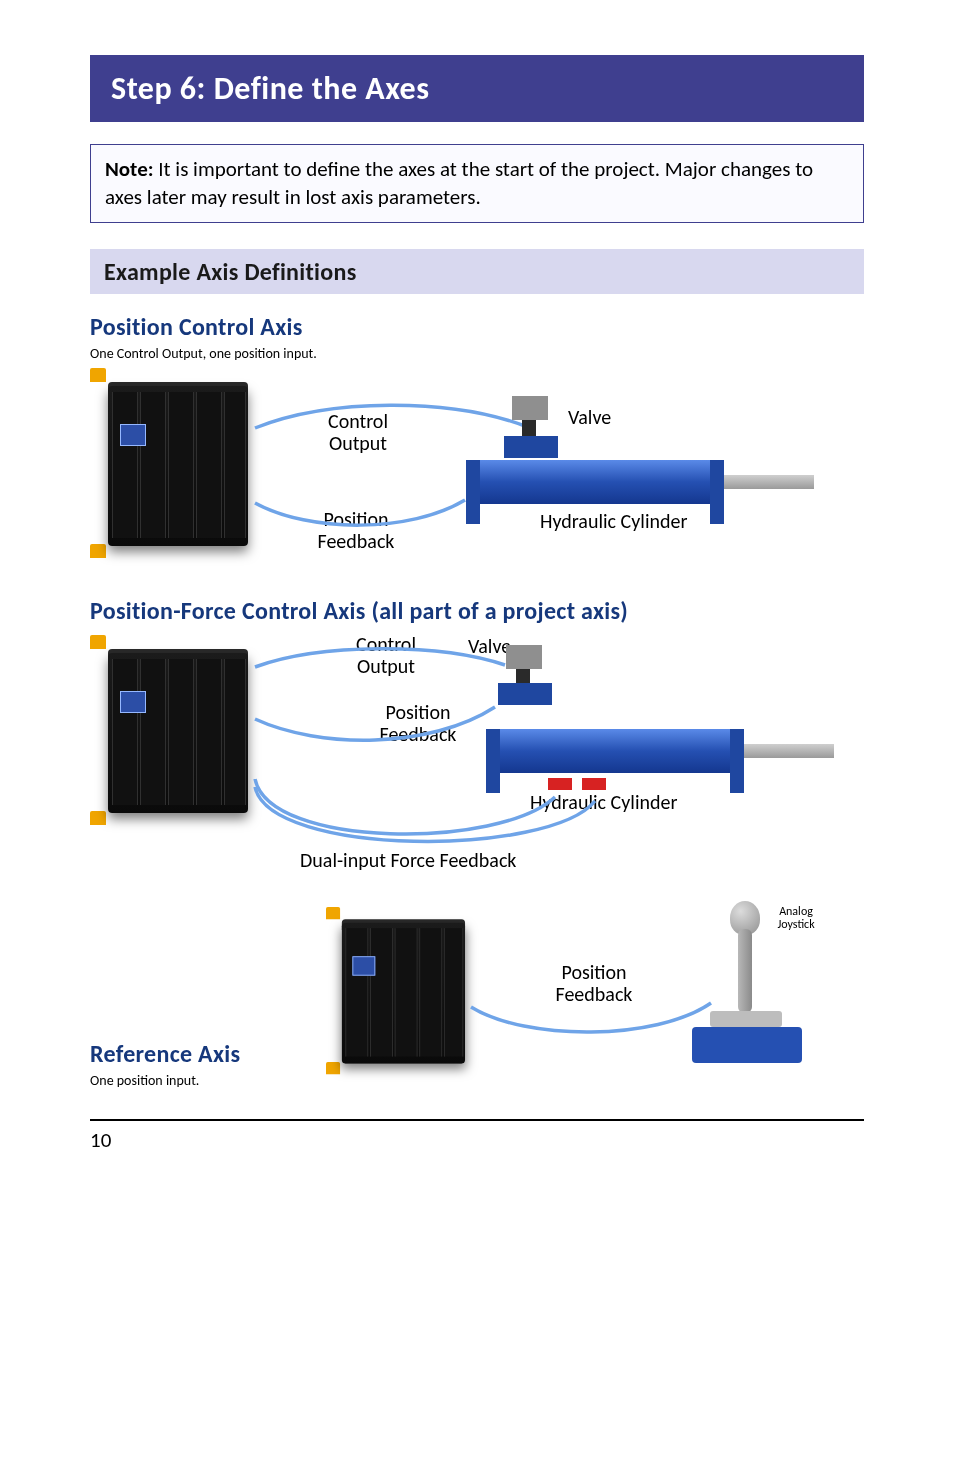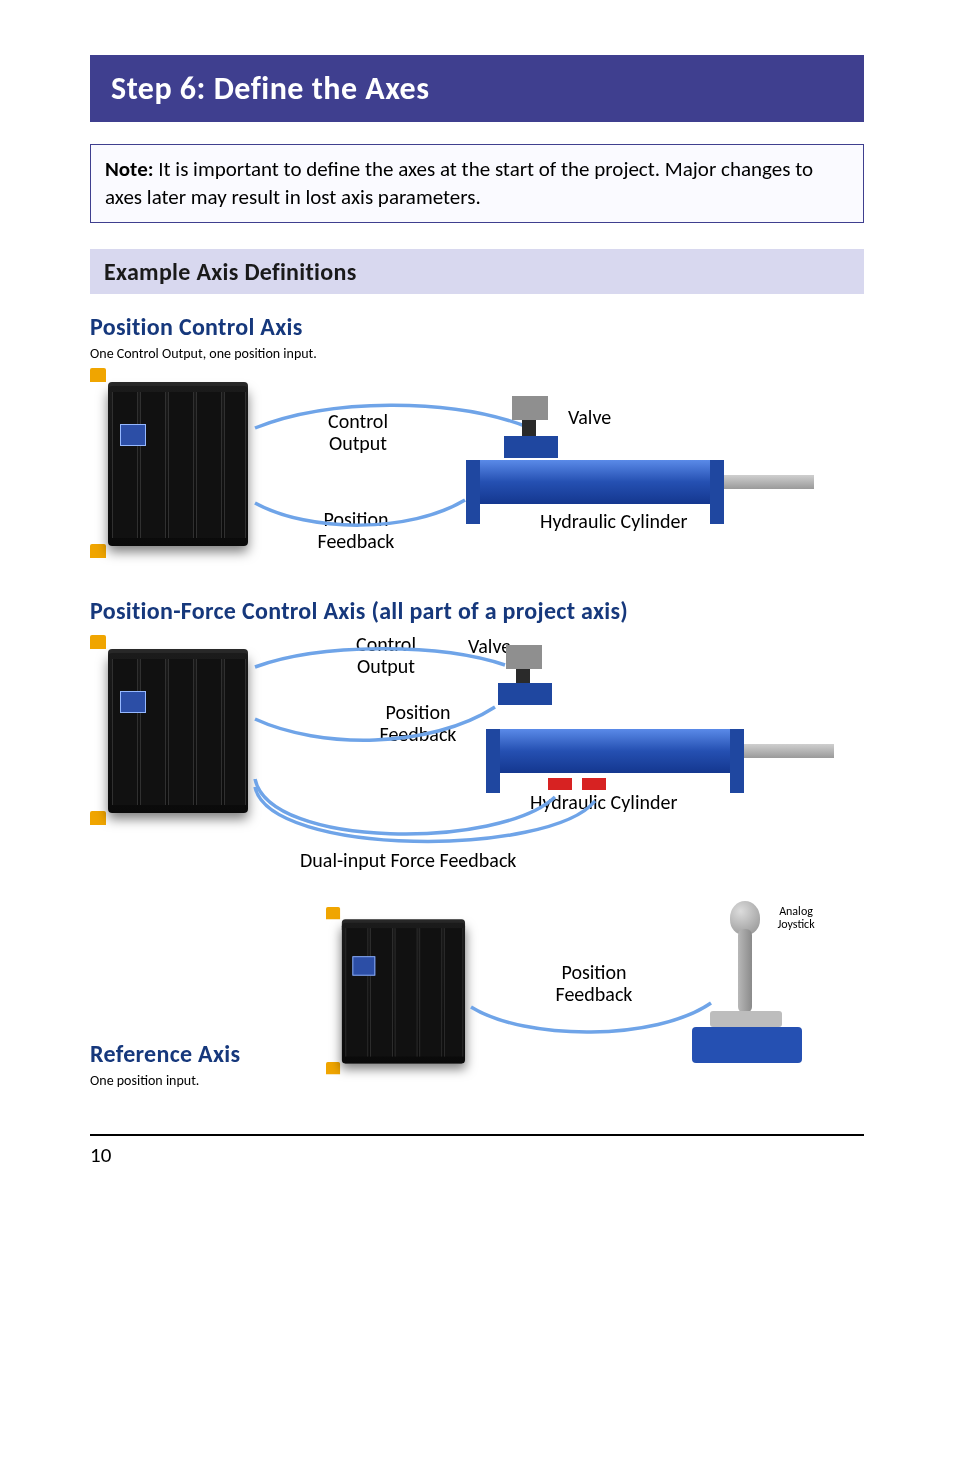--- a/index.html
+++ b/index.html
@@ -101,21 +101,21 @@
   .dual-port span:first-child{ margin-right:10px;}
 
   
   .joy-base { position:absolute; width:110px; height:36px; background:#2550b2; border-radius:4px; }
   .joy-plate { position:absolute; width:72px; height:16px; background:#bdbdbd; border-radius:3px; }
   .joy-stick { position:absolute; width:14px; height:84px; background:linear-gradient(90deg,#b8b8b8,#8a8a8a); border-radius:6px; }
   .joy-knob { position:absolute; width:30px; height:34px; background:radial-gradient(circle at 35% 30%, #dcdcdc, #8f8f8f); border-radius:50% 50% 45% 45%; }
 
   .footer {
     border-top: 2px solid #000;
-    margin-top: 39px;
+    margin-top: 24px;
     padding-top: 6px;
     display:flex;
     justify-content: space-between;
     font-size: 21px;
   }
   svg.wire { position:absolute; overflow:visible; pointer-events:none; }
 </style>
 </head>
 <body>
 

